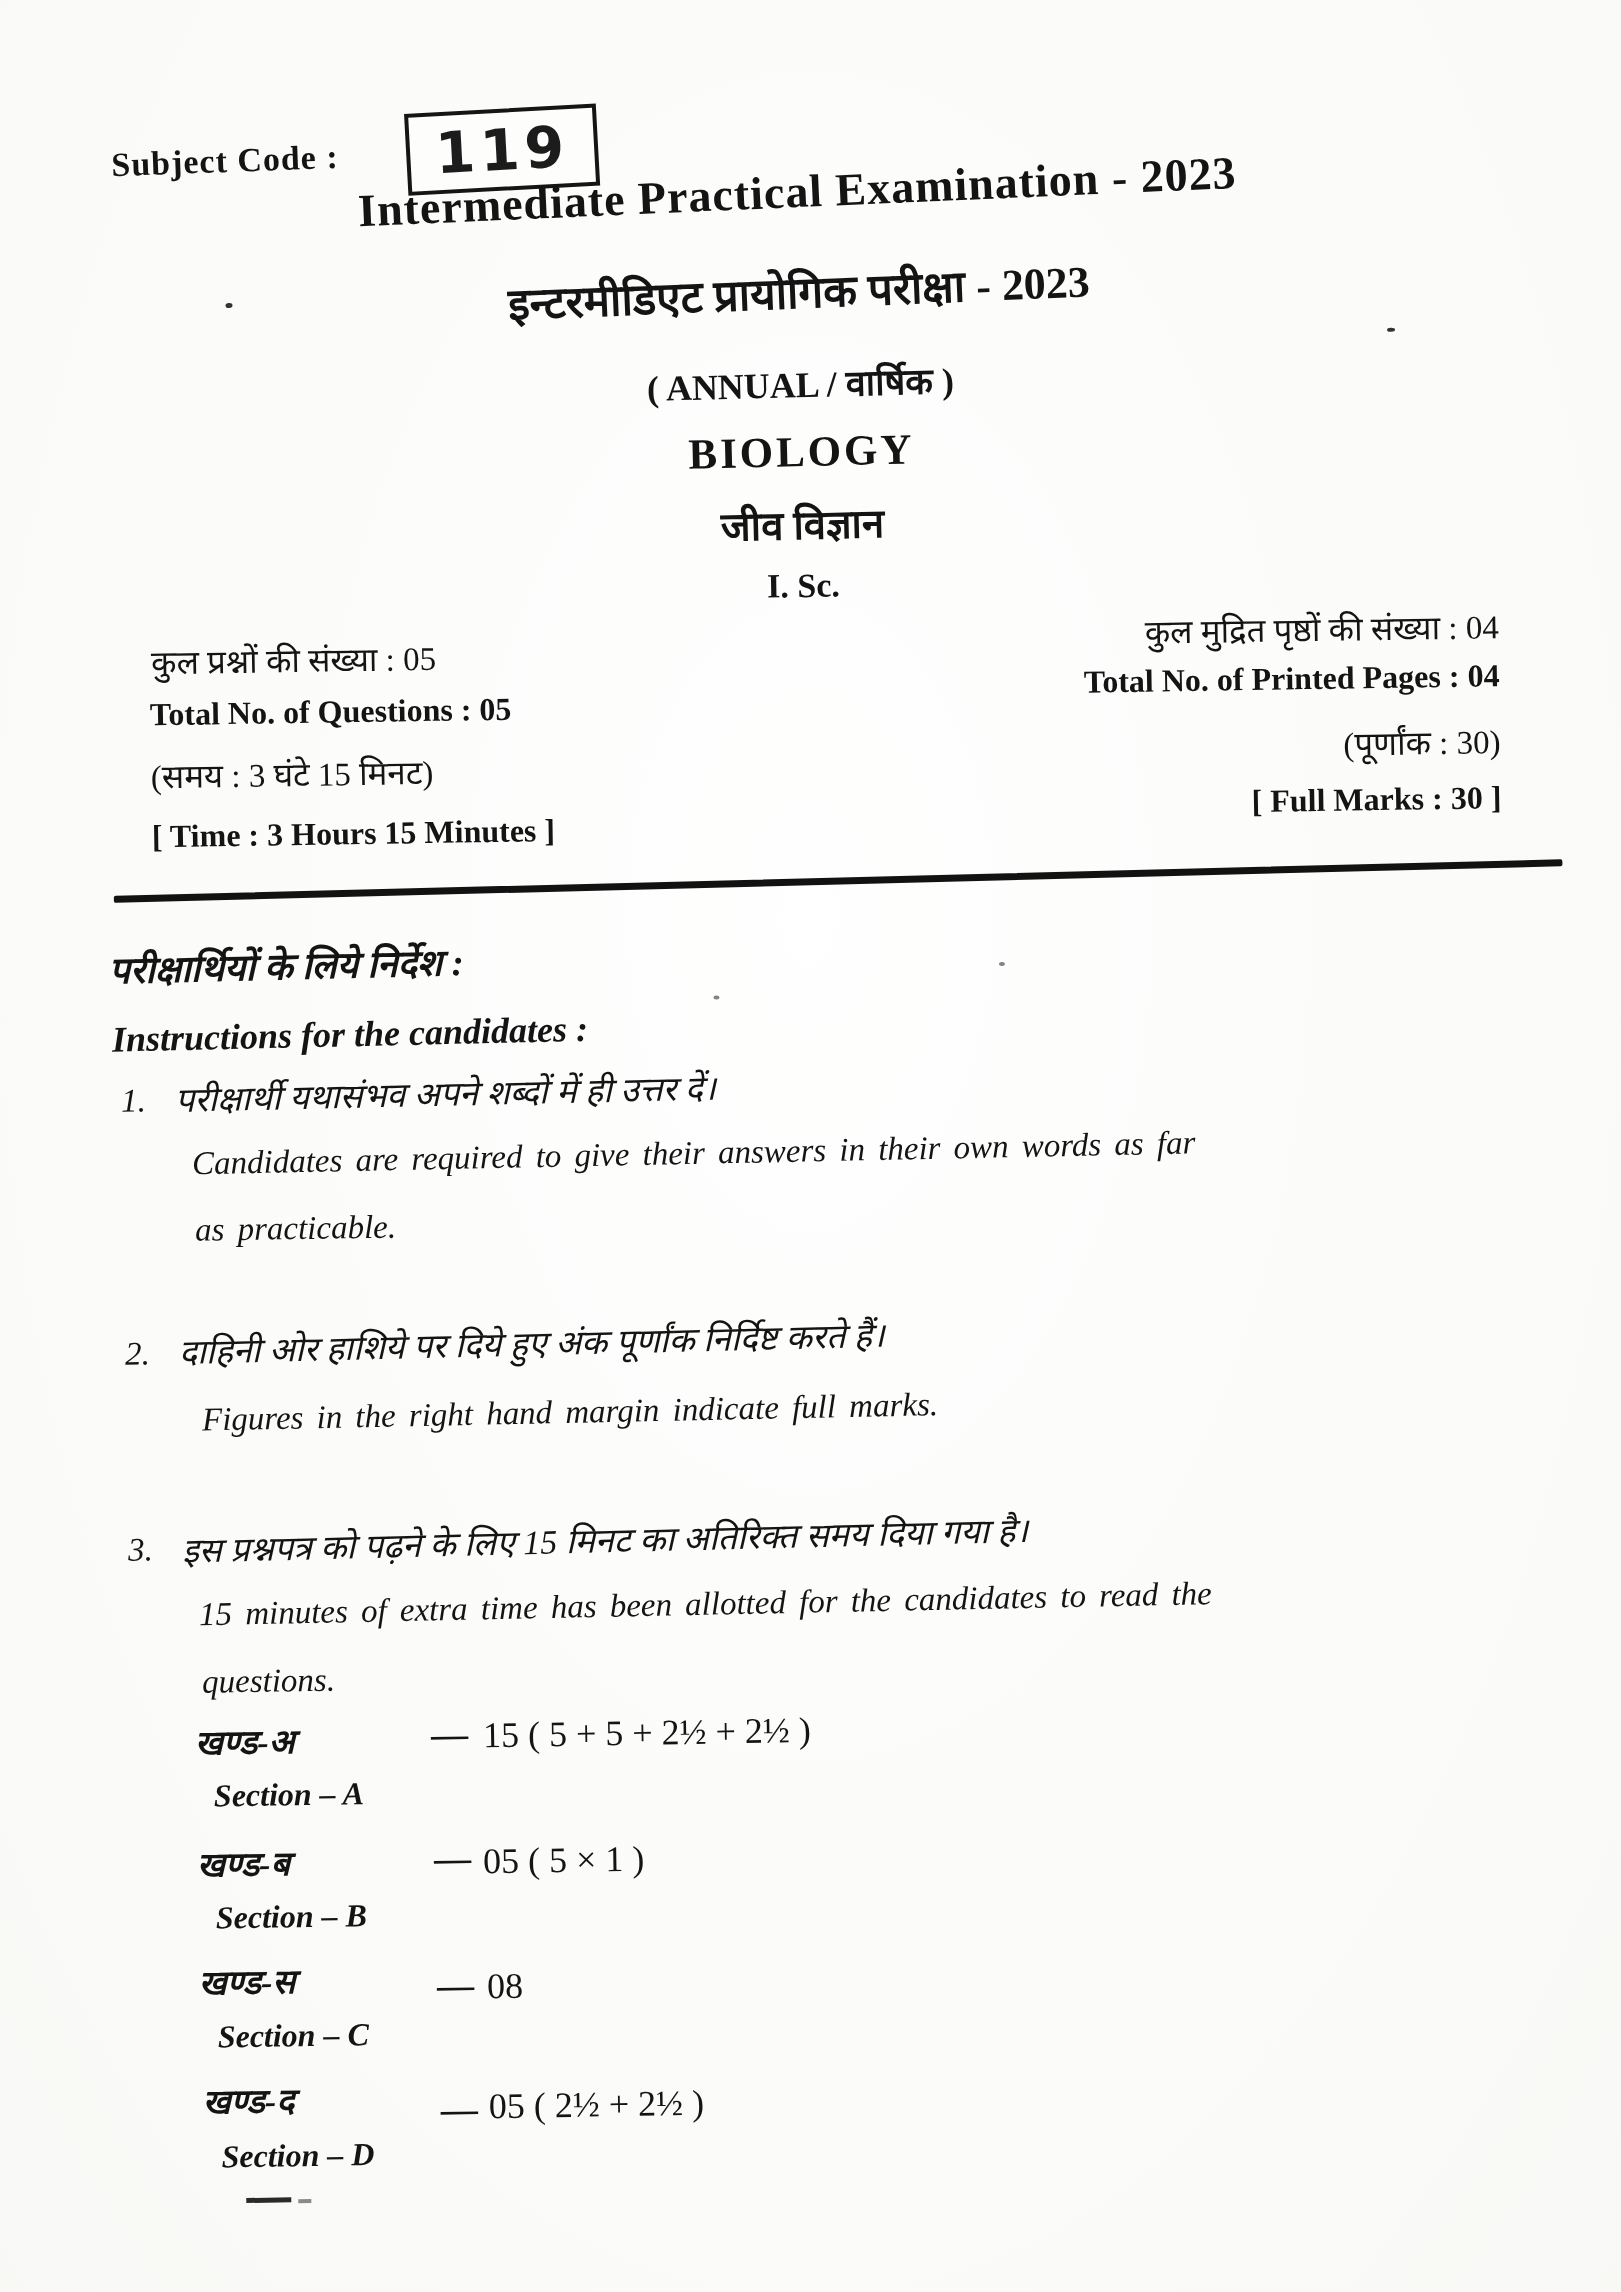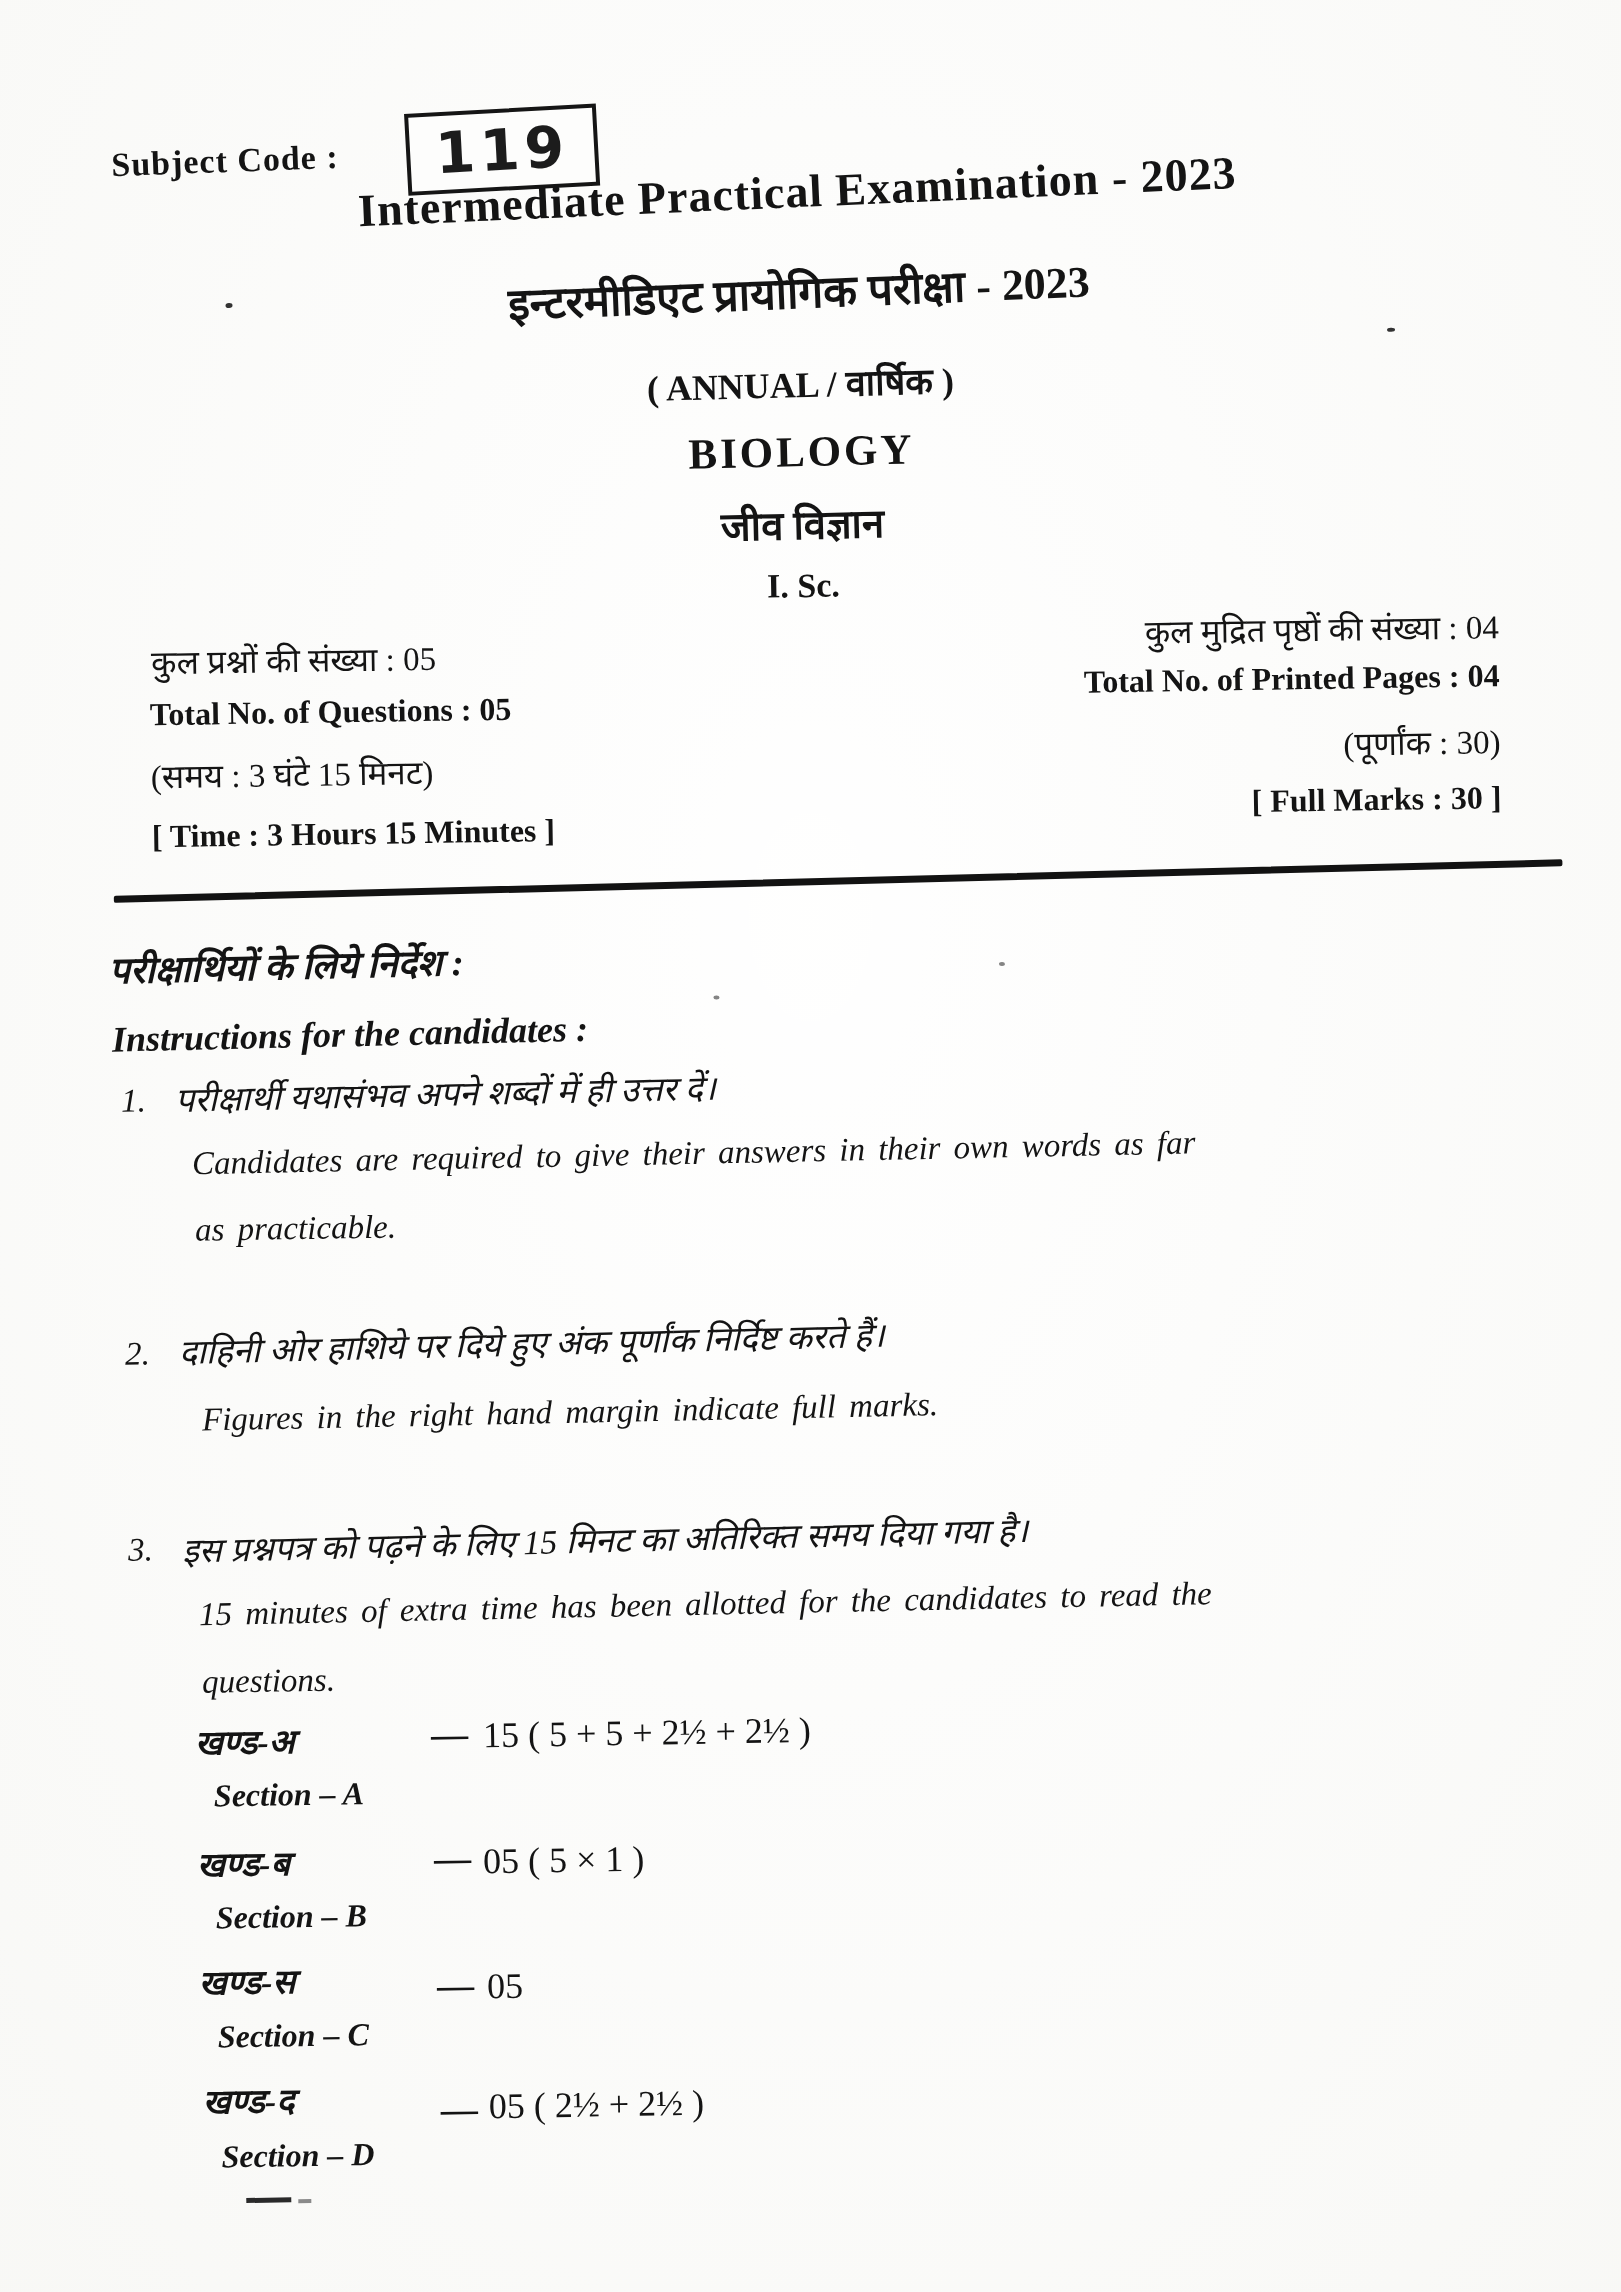--- a/index.html
+++ b/index.html
@@ -159,21 +159,21 @@
     <div class="abs sec-val sA-val en-print">15 ( 5 + 5 + 2½ + 2½ )</div>
 
     <div class="abs sec-hi sB-hi hi-print">खण्ड-ब</div>
     <div class="abs sec-en sB-en en-print">Section – B</div>
     <div class="abs sec-dash sB-dash en-print">—</div>
     <div class="abs sec-val sB-val en-print">05 ( 5 × 1 )</div>
 
     <div class="abs sec-hi sC-hi hi-print">खण्ड-स</div>
     <div class="abs sec-en sC-en en-print">Section – C</div>
     <div class="abs sec-dash sC-dash en-print">—</div>
-    <div class="abs sec-val sC-val en-print">05</div>
+    <div class="abs sec-val sC-val en-print">08</div>
 
     <div class="abs sec-hi sD-hi hi-print">खण्ड-द</div>
     <div class="abs sec-en sD-en en-print">Section – D</div>
     <div class="abs sec-dash sD-dash en-print">—</div>
     <div class="abs sec-val sD-val en-print">05 ( 2½ + 2½ )</div>
 
     <div class="abs bottom-rule"></div>
     <div class="abs bottom-rule-2"></div>
 
     <div class="abs speck speck-1"></div>

